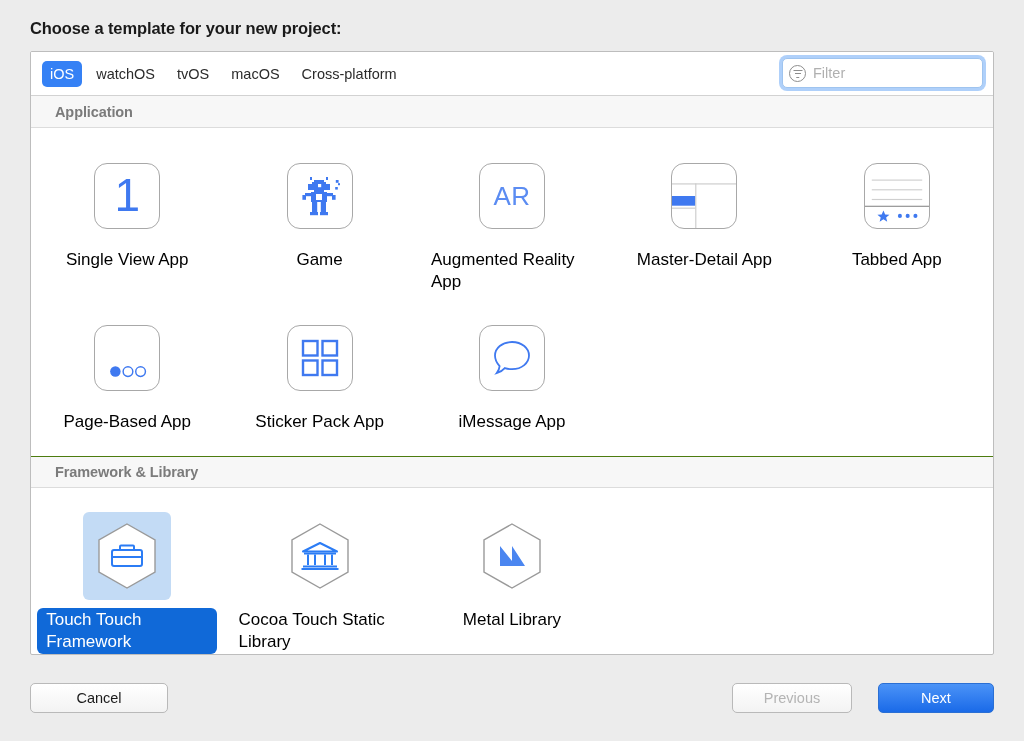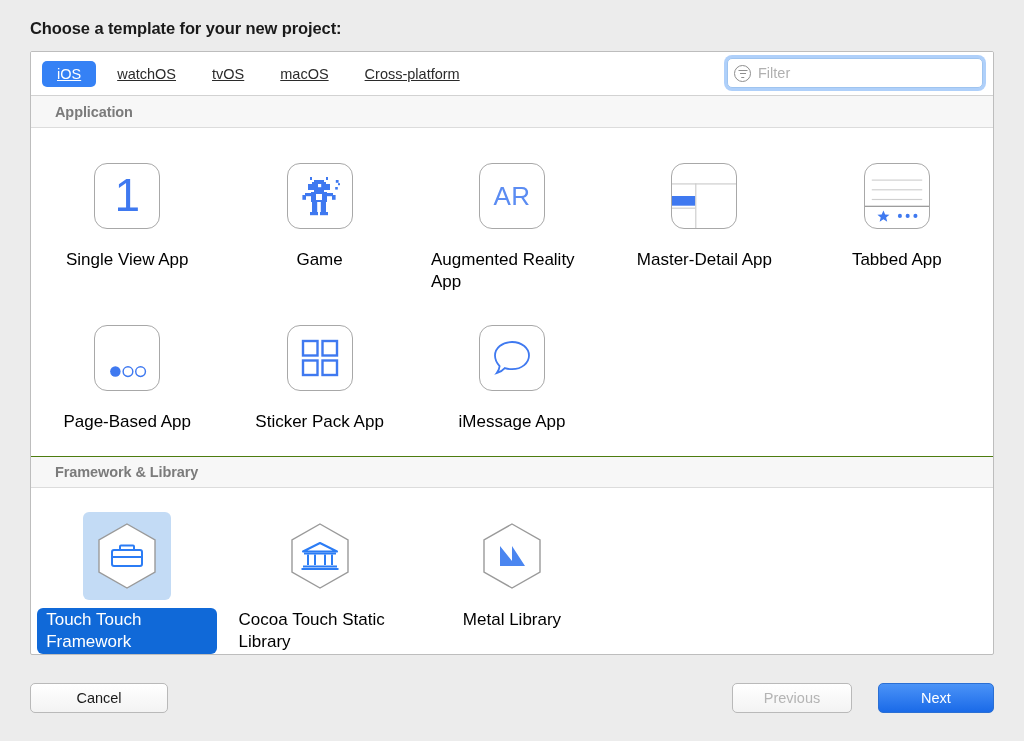--- a/index.html
+++ b/index.html
@@ -55,40 +55,39 @@
     background: #ffffff;
     border-bottom: 1px solid #d2d2d2;
     display: flex;
     align-items: center;
     padding-left: 11px;
   }
 
   .tab {
     font-size: 14.5px;
     color: #2b2b2b;
-    padding: 4px 15px;
+    padding: 4px 8px;
     border-radius: 5px;
     margin-right: 6px;
     line-height: 18px;
     white-space: nowrap;
     cursor: default;
-    text-decoration: underline;
   }
 
   .tab.selected {
     background: #3581f5;
     color: #ffffff;
   }
 
   
   .filter-wrap {
     position: absolute;
     right: 10px;
     top: 6px;
-    width: 256px;
+    width: 201px;
     height: 30px;
     border-radius: 5px;
     background: #ffffff;
     border: 1px solid #9fc4ef;
     box-shadow: 0 0 0 3px rgba(110, 170, 245, 0.55);
     display: flex;
     align-items: center;
     padding: 0 6px;
   }
 

